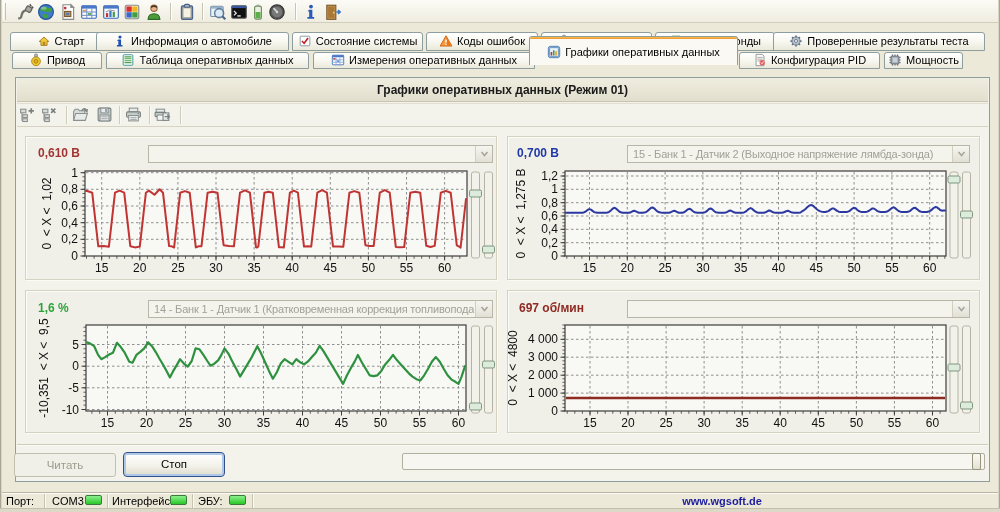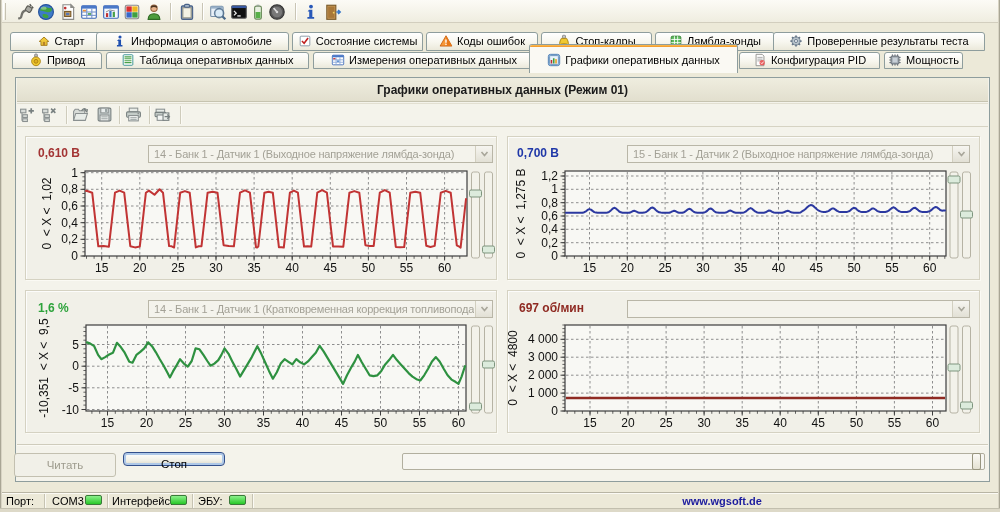--- a/index.html
+++ b/index.html
@@ -3,34 +3,34 @@
 *{margin:0;padding:0;box-sizing:border-box}
 html,body{width:1000px;height:512px;overflow:hidden}
 body{position:relative;background:#ECE9D8;font-family:"Liberation Sans",sans-serif;font-size:11px;color:#000}
 .abs{position:absolute}
 .toolbar{left:0;top:0;width:1000px;height:23px;background:linear-gradient(#FCFBF6,#EFEDE0);border-bottom:1px solid #D2CEBE}
 .grip{left:3px;top:3px;width:3px;height:17px;border-left:1px solid #fff;border-right:1px solid #C6C2B2}
 .tsep{top:3px;width:2px;height:17px;border-left:1px solid #C9C5B5;border-right:1px solid #FFF}
 .tab{position:absolute;display:flex;align-items:center;justify-content:center;gap:4px;padding:0 3px;white-space:nowrap;overflow:hidden;border:1px solid #8E9D9D;border-radius:3px 3px 0 0;background:linear-gradient(#FFFFFF,#F7F6EE 55%,#EBE9DB);font-size:11px}
 .r1{top:32px;height:18.5px}
 .r2{top:51.5px;height:17px}
-.atab{position:absolute;left:529px;top:44px;width:209px;height:29px;display:flex;align-items:center;justify-content:center;gap:4px;white-space:nowrap;background:#FAF9F3;border:1px solid #8E9D9D;border-bottom:none;border-radius:3px 3px 0 0;z-index:6;padding-top:2px}
+.atab{position:absolute;left:529px;top:36px;width:209px;height:29px;display:flex;align-items:center;justify-content:center;gap:4px;white-space:nowrap;background:#FAF9F3;border:1px solid #8E9D9D;border-bottom:none;border-radius:3px 3px 0 0;z-index:6;padding-top:2px}
 .atab:before{content:"";position:absolute;left:0;top:0;right:0;height:2px;border-radius:3px 3px 0 0;background:linear-gradient(#FFBE4E,#EF9428)}
 .page{left:15px;top:77px;width:975px;height:405px;border:1px solid #8E9D9D;background:#F4F3EB;z-index:1}
 .tband{left:17px;top:78px;width:971px;height:24px;background:linear-gradient(#EFEDDF,#E2DFCE);border-bottom:1px solid #C6C3B0;text-align:center;line-height:24px;font-weight:bold;font-size:12px;color:#1A1A1A;z-index:2}
 .tools2{left:17px;top:103px;width:971px;height:24px;border-top:1px solid #E2DFD1;border-bottom:1px solid #D6D3C3;z-index:2}
 .t2sep{top:106px;width:2px;height:18px;border-left:1px solid #CFCCBC;border-right:1px solid #FBFAF4;z-index:3}
 .panel{border:1px solid #D5D2C2;background:#F1F0E8;box-shadow:inset 1px 1px 0 rgba(255,255,255,.8),1px 1px 0 #FBFAF4;z-index:2}
 .val{position:absolute;font-weight:bold;font-size:12px;z-index:4}
 .dd{position:absolute;height:18px;border:1px solid #B9B6A7;background:#F4F3EC;z-index:4;overflow:hidden}
 .dd .tx{position:absolute;left:5px;top:0;right:18px;line-height:16px;color:#A3A196;font-size:11px;letter-spacing:-0.18px;white-space:nowrap;overflow:hidden}
 .dd .ar{position:absolute;right:0;top:0;width:17px;height:16px;border-left:1px solid #D2CFC0;background:linear-gradient(#F6F5F0,#E2E0D5);display:flex;align-items:center;justify-content:center}
 svg.overlay{position:absolute;left:0;top:0;z-index:3}
 .btn-dis{position:absolute;left:14px;top:453px;width:102px;height:24px;border:1px solid #C3C0B0;border-radius:3px;background:#F1F0E8;color:#9E9C8E;text-align:center;line-height:22px;font-size:11.5px;z-index:4}
-.btn{position:absolute;left:123px;top:452px;width:102px;height:14px;border:1px solid #33508C;border-radius:4px;background:linear-gradient(#FFFFFF,#F2F1E8 60%,#DDDACC);box-shadow:inset 0 0 0 2px #AEC8E8;color:#000;text-align:center;line-height:23px;font-size:11.5px;z-index:4}
+.btn{position:absolute;left:123px;top:452px;width:102px;height:25px;border:1px solid #33508C;border-radius:4px;background:linear-gradient(#FFFFFF,#F2F1E8 60%,#DDDACC);box-shadow:inset 0 0 0 2px #AEC8E8;color:#000;text-align:center;line-height:23px;font-size:11.5px;z-index:4}
 .track{position:absolute;left:402px;top:453px;width:583px;height:17px;border:1px solid #B2AF9F;border-radius:2px;background:#F7F6F1;z-index:4}
 .thumb{position:absolute;right:3px;top:-1px;width:9px;height:17px;border:1px solid #98957F;border-radius:2px;background:linear-gradient(#FBFAF6,#E4E1D2)}
 .status{left:0;top:492px;width:1000px;height:20px;background:#ECE9D8;border-top:1px solid #B8B5A4;box-shadow:inset 0 1px 0 #FBFAF4;z-index:4}
 .ssep{top:494px;width:2px;height:15px;border-left:1px solid #C6C3B2;border-right:1px solid #FBFAF4;z-index:5}
 .stxt{position:absolute;top:495px;font-size:11px;z-index:5}
 .led{position:absolute;top:495px;width:17px;height:10px;border:1px solid #3A7A3A;border-radius:2px;background:linear-gradient(#8CF08C,#28C828);z-index:5}
 .wlink{position:absolute;top:495px;left:622px;width:200px;text-align:center;font-weight:bold;font-size:11px;color:#1C1C9E;z-index:5}
 .edge-l{left:0;top:0;width:2px;height:512px;background:#D8D4C4;border-left:1px solid #A9A695;z-index:8}
 .edge-r{left:998px;top:0;width:2px;height:512px;background:#D8D4C4;border-right:1px solid #A9A695;z-index:8}
 .edge-b{left:0;top:508px;width:1000px;height:4px;background:#DDD9C8;border-top:1px solid #C2BFAE;z-index:8}
@@ -324,21 +324,20 @@
 <div class="abs t2sep" style="left:180px"></div>
 <div class="abs panel" style="left:25px;top:136px;width:472px;height:144px"></div>
 <div class="abs panel" style="left:507px;top:136px;width:473px;height:144px"></div>
 <div class="abs panel" style="left:25px;top:290px;width:472px;height:143px"></div>
 <div class="abs panel" style="left:507px;top:290px;width:473px;height:143px"></div>
 <div class="val" style="left:38px;top:146px;color:#A33434">0,610 В</div>
 <div class="val" style="left:517px;top:146px;color:#2038A8">0,700 В</div>
 <div class="val" style="left:38px;top:301px;color:#2EA33C">1,6 %</div>
 <div class="val" style="left:519px;top:301px;color:#8F2A22">697 об/мин</div>
 <div class="dd" style="left:148px;top:145px;width:345px">
-    <span class="tx">14 - Банк 1 - Датчик 1 (Выходное напряжение лямбда-зонда)</span>
     <span class="ar">
       <svg width="9" height="6" viewBox="0 0 9 6">
         <polyline points="1.5,1 4.5,4.5 7.5,1" fill="none" stroke="#A8A69A" stroke-width="1.6"></polyline>
       </svg>
     </span>
   </div>
 <div class="dd" style="left:627px;top:145px;width:343px">
     <span class="tx">15 - Банк 1 - Датчик 2 (Выходное напряжение лямбда-зонда)</span>
     <span class="ar">
       <svg width="9" height="6" viewBox="0 0 9 6">

